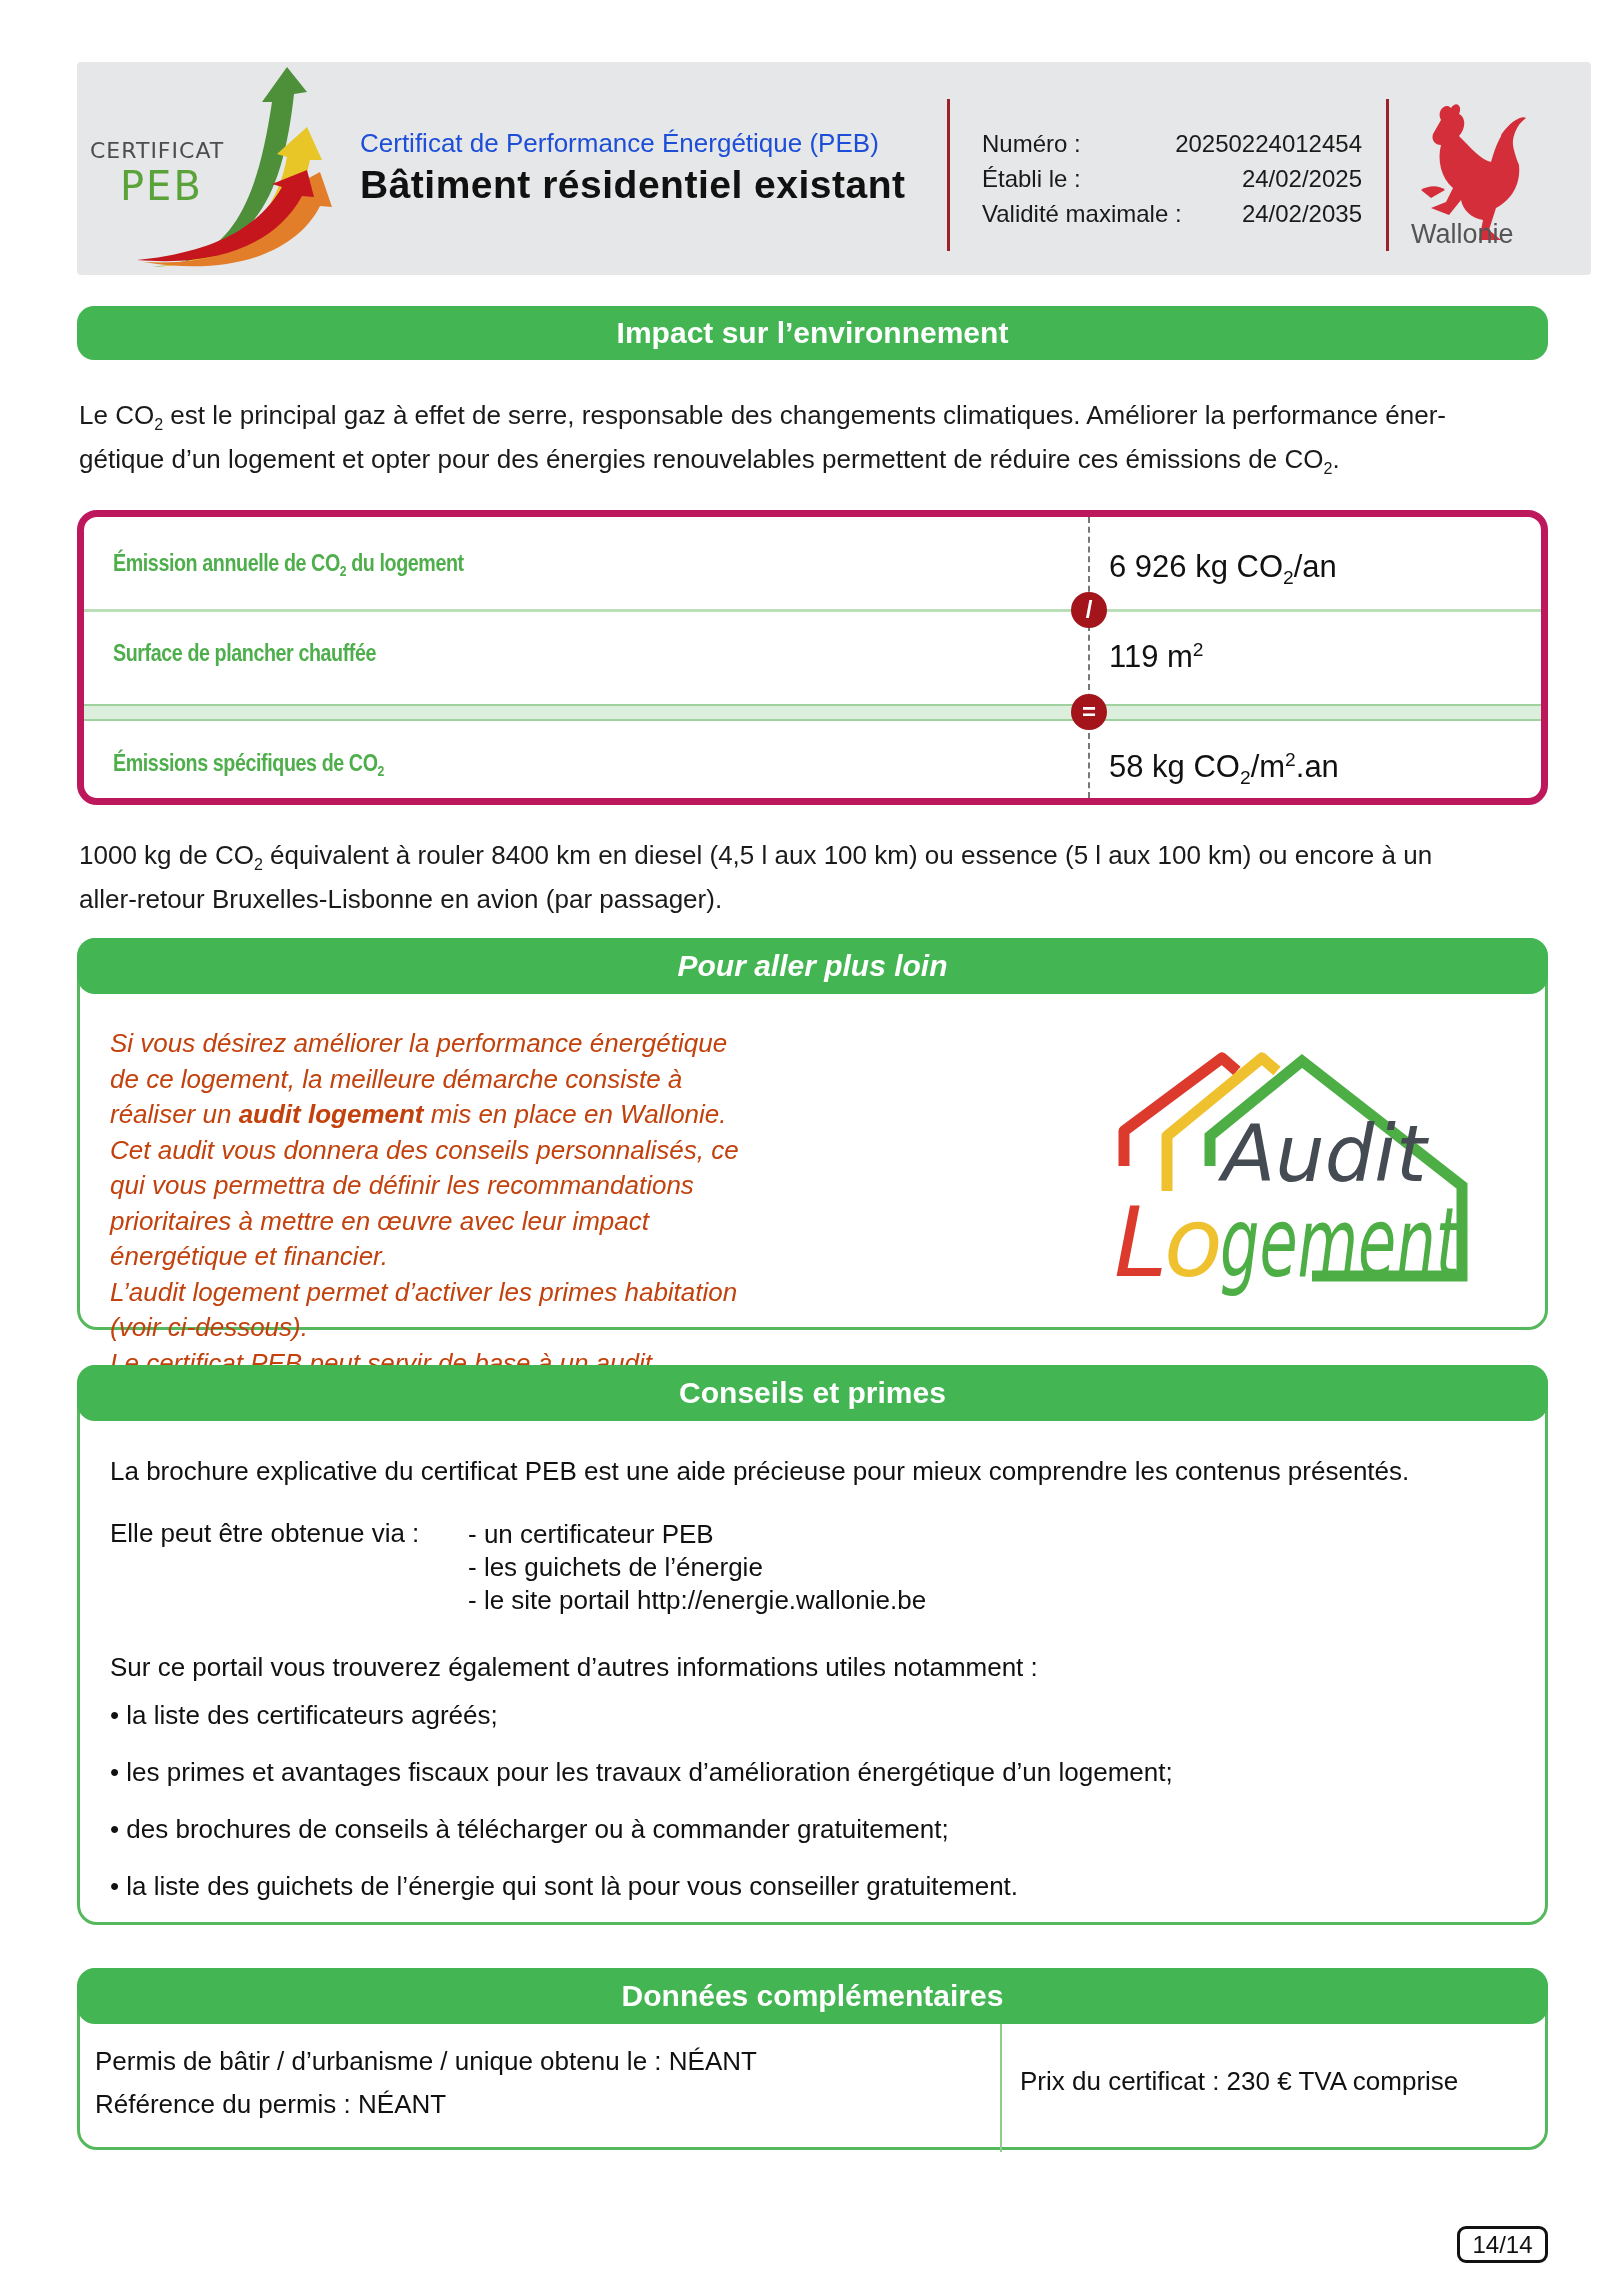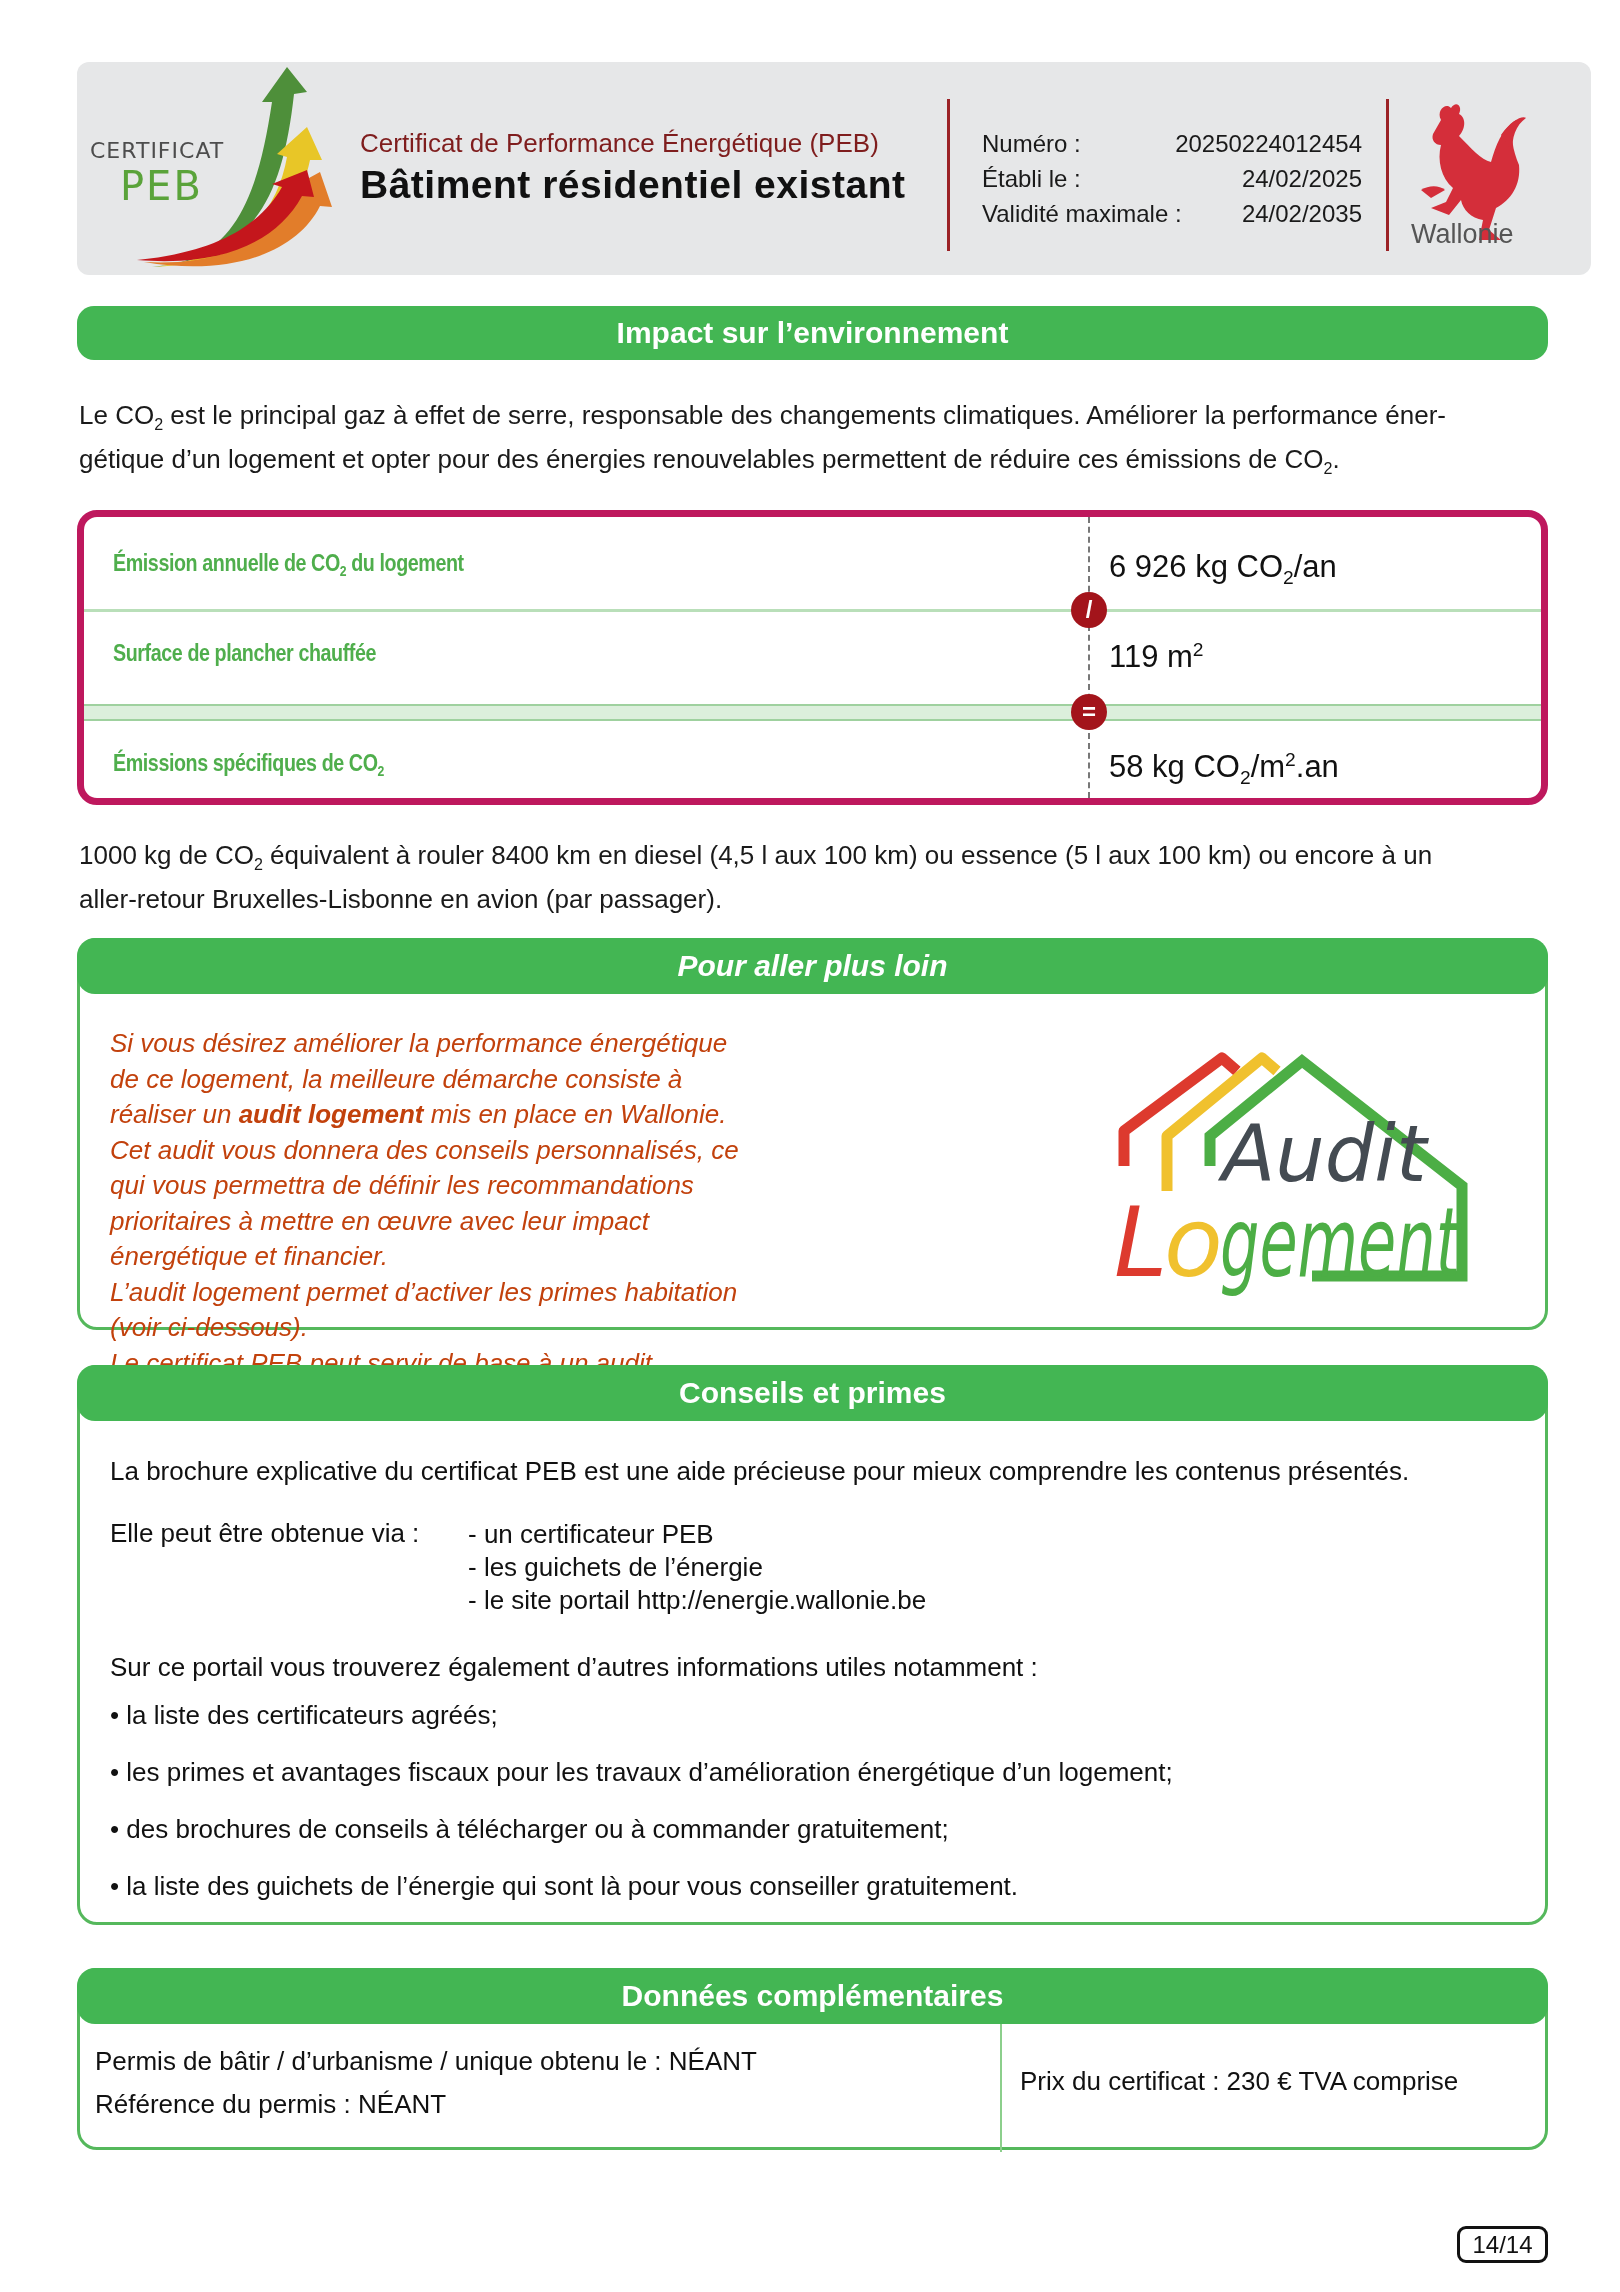--- a/index.html
+++ b/index.html
@@ -1,25 +1,25 @@
 <!DOCTYPE html>
 <html><head>
 <meta charset="utf-8">
 <style>
   * { box-sizing: border-box; margin: 0; padding: 0; }
   html, body { width: 1620px; height: 2292px; background: #ffffff; }
   body { position: relative; font-family: "Liberation Sans", sans-serif; color: #1a1a1a; overflow: hidden; }
 
   
-  .header { position: absolute; left: 77px; top: 62px; width: 1514px; height: 213px; background: #e6e7e8; border-radius: 12px; }
+  .header { position: absolute; left: 77px; top: 62px; width: 1514px; height: 213px; background: #e6e7e8; border-radius: 4px; }
   .peb-logo { position: absolute; left: 5px; top: 0; width: 270px; height: 213px; }
   .cert-word { position: absolute; left: 8px; top: 76px; font-size: 22px; letter-spacing: 1px; color: #4d4d4d; font-family: "DejaVu Sans", sans-serif; }
   .peb-word { position: absolute; left: 38px; top: 101px; font-size: 40px; color: #5aa33a; letter-spacing: 2px; font-family: "DejaVu Sans", sans-serif; }
   .title-block { position: absolute; left: 283px; top: 66px; }
-  .title-sub { font-size: 26px; color: #7f1d1d; white-space: nowrap; }
+  .title-sub { font-size: 26px; color: #1d4ed8; white-space: nowrap; }
   .title-main { font-size: 39px; font-weight: bold; color: #111; white-space: nowrap; margin-top: 4px; letter-spacing: 0.5px; }
   .vsep { position: absolute; width: 3px; background: #9b2226; }
   .vsep.one { left: 870px; top: 37px; height: 152px; }
   .vsep.two { left: 1309px; top: 37px; height: 152px; }
   .meta { position: absolute; left: 905px; top: 64px; width: 380px; font-size: 24px; color: #1a1a1a; }
   .meta-row { display: flex; justify-content: space-between; height: 35px; line-height: 35px; }
   .wallonie { position: absolute; left: 1324px; top: 28px; width: 130px; height: 170px; }
   .wallonie-label { position: absolute; left: 1334px; top: 157px; font-size: 27px; color: #555; }
 
   

